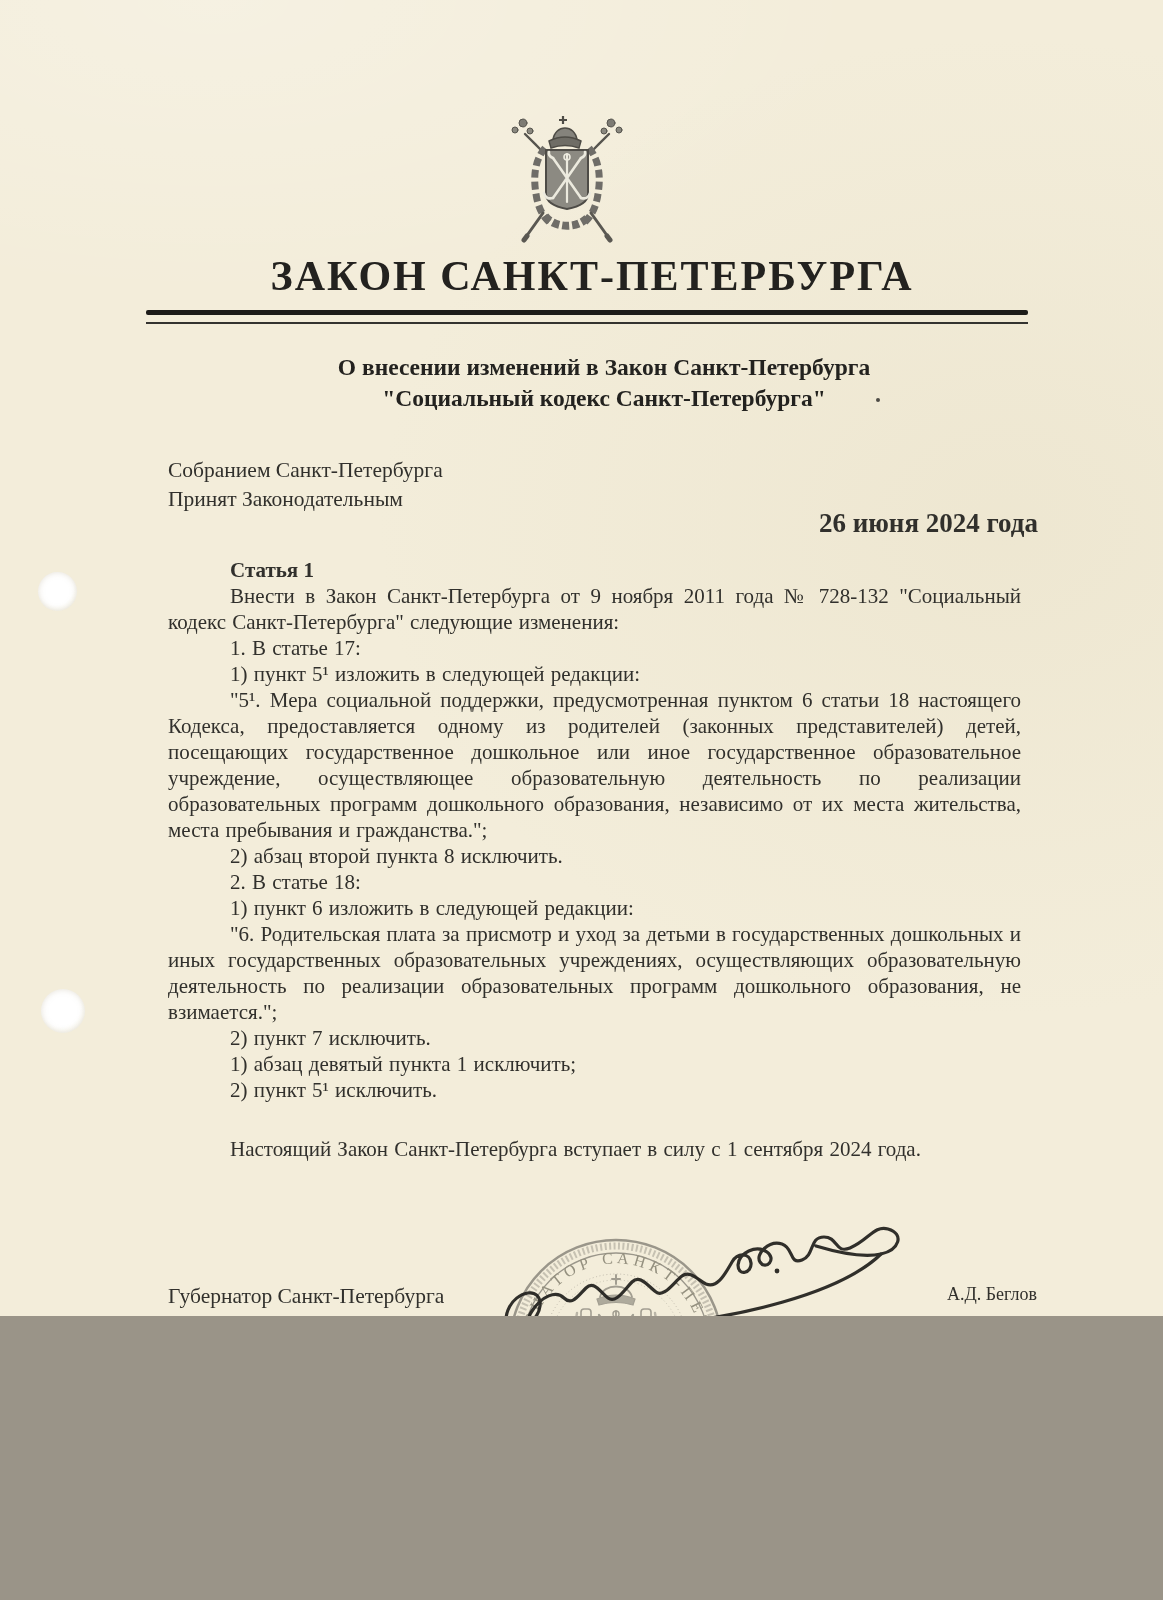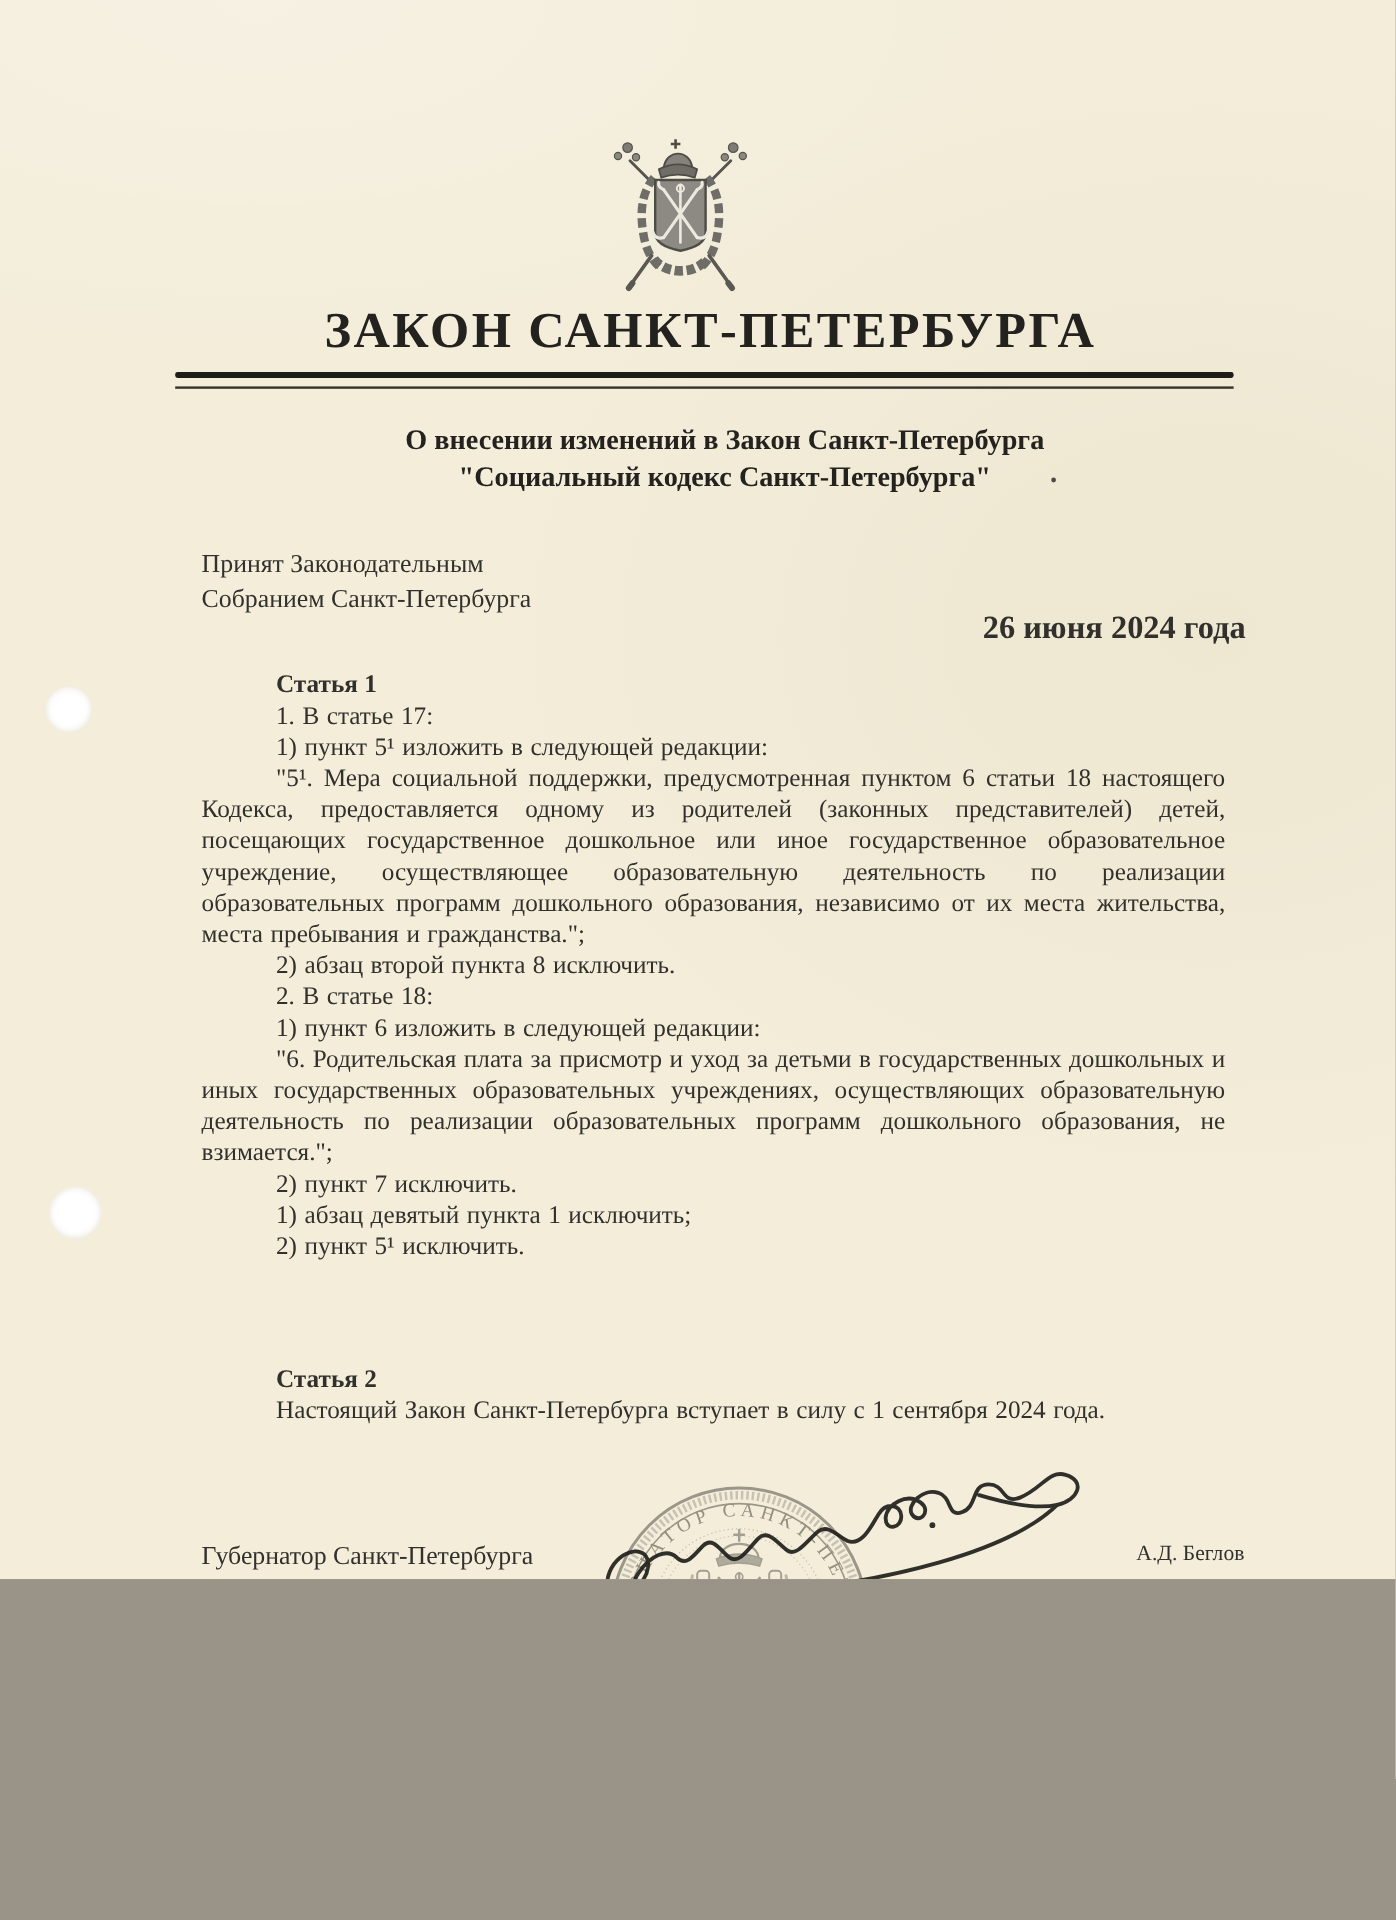--- a/index.html
+++ b/index.html
@@ -101,44 +101,44 @@
   <div class="abs rule-thick"></div>
   <div class="abs rule-thin"></div>
 
   <div class="abs subtitle">
     <div>О внесении изменений в Закон Санкт-Петербурга</div>
     <div>"Социальный кодекс Санкт-Петербурга"</div>
   </div>
   <div class="abs speck speck-subtitle"></div>
 
   <div class="abs adopted">
+    <div>Собранием Санкт-Петербурга</div>
     <div>Принят Законодательным</div>
-    <div>Собранием Санкт-Петербурга</div>
   </div>
   <div class="abs adopted-date">26 июня 2024 года</div>
 
   <section class="abs article article-1">
     <p class="article-heading">Статья 1</p>
     <div>
 
+    <p class="para">Внести в Закон Санкт-Петербурга от 9 ноября 2011 года № 728-132 "Социальный кодекс Санкт-Петербурга" следующие изменения:</p>
         <p class="para">1. В статье 17:</p>
         <p class="para">1) пункт 5¹ изложить в следующей редакции:</p>
         <p class="para">"5¹. Мера социальной поддержки, предусмотренная пунктом 6 статьи 18 настоящего Кодекса, предоставляется одному из родителей (законных представителей) детей, посещающих государственное дошкольное или иное государственное образовательное учреждение, осуществляющее образовательную деятельность по реализации образовательных программ дошкольного образования, независимо от их места жительства, места пребывания и гражданства.";</p>
         <p class="para">2) абзац второй пункта 8 исключить.</p>
         <p class="para">2. В статье 18:</p>
         <p class="para">1) пункт 6 изложить в следующей редакции:</p>
         <p class="para">"6. Родительская плата за присмотр и уход за детьми в государственных дошкольных и иных государственных образовательных учреждениях, осуществляющих образовательную деятельность по реализации образовательных программ дошкольного образования, не взимается.";</p>
         <p class="para">2) пункт 7 исключить.</p>
         <p class="para">1) абзац девятый пункта 1 исключить;</p>
         <p class="para">2) пункт 5¹ исключить.</p>
       </div>
   </section>
 
   <section class="abs article article-2">
-    <p class="article-heading">Статья 2</p>
     <div>
 
     <p class="para">Настоящий Закон Санкт-Петербурга вступает в силу с 1 сентября 2024 года.</p>
       </div>
   </section>
 
   <svg class="abs" style="left:503px; top:1233px;" width="226" height="226" viewBox="0 0 226 226" aria-hidden="true">
     <g stroke="#9a968a" fill="none">
       <circle cx="113" cy="113" r="106" stroke-width="2.5"></circle>
       <circle cx="113" cy="113" r="100" stroke-width="7" stroke-dasharray="2 2.5" opacity=".5"></circle>

